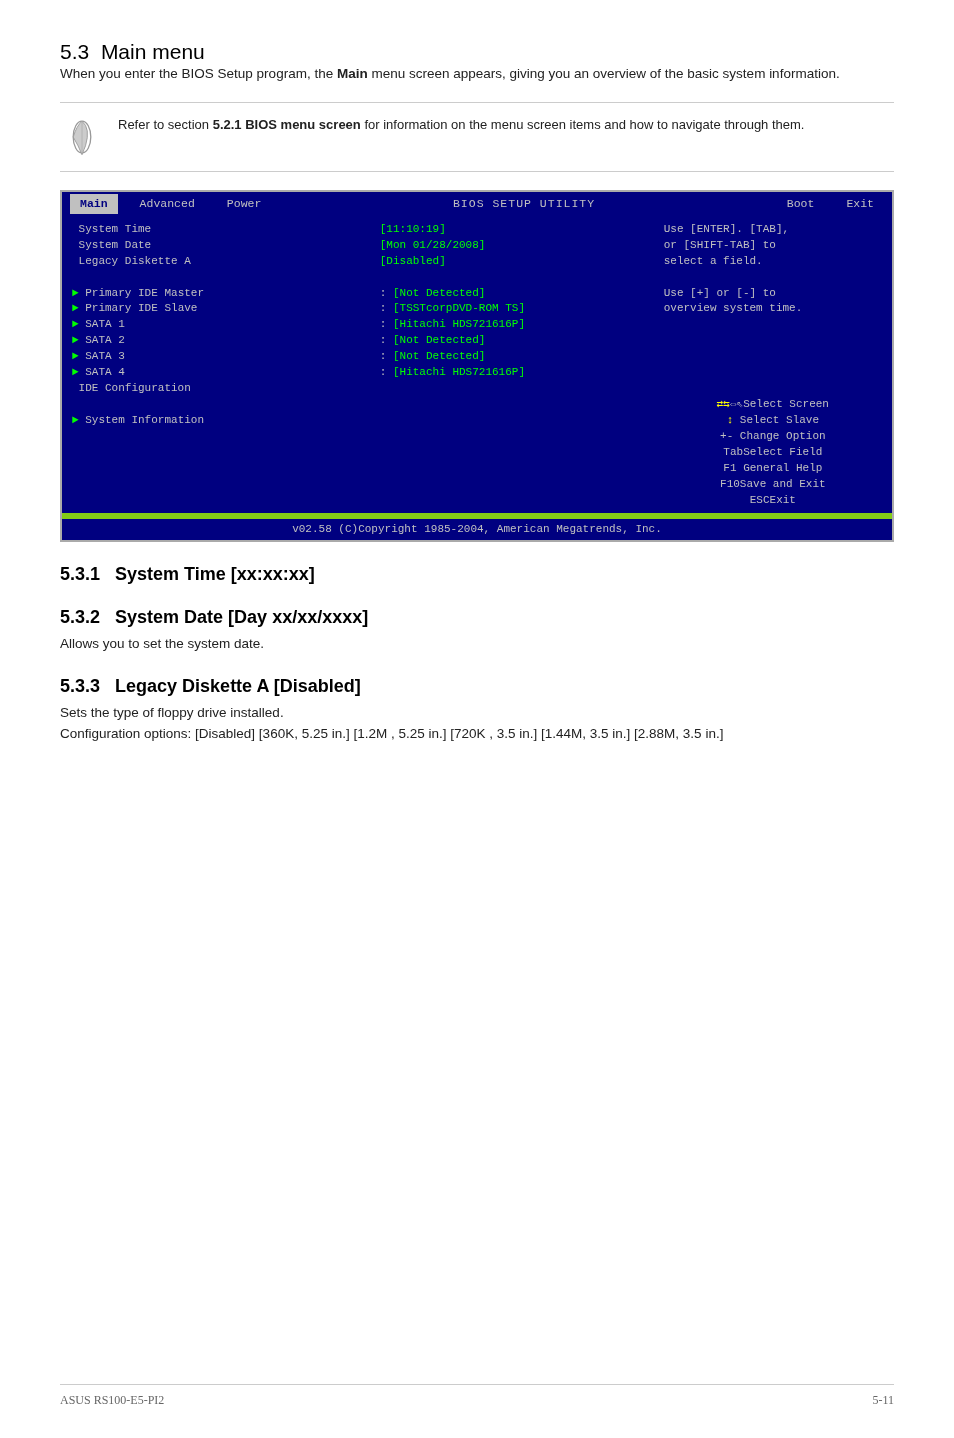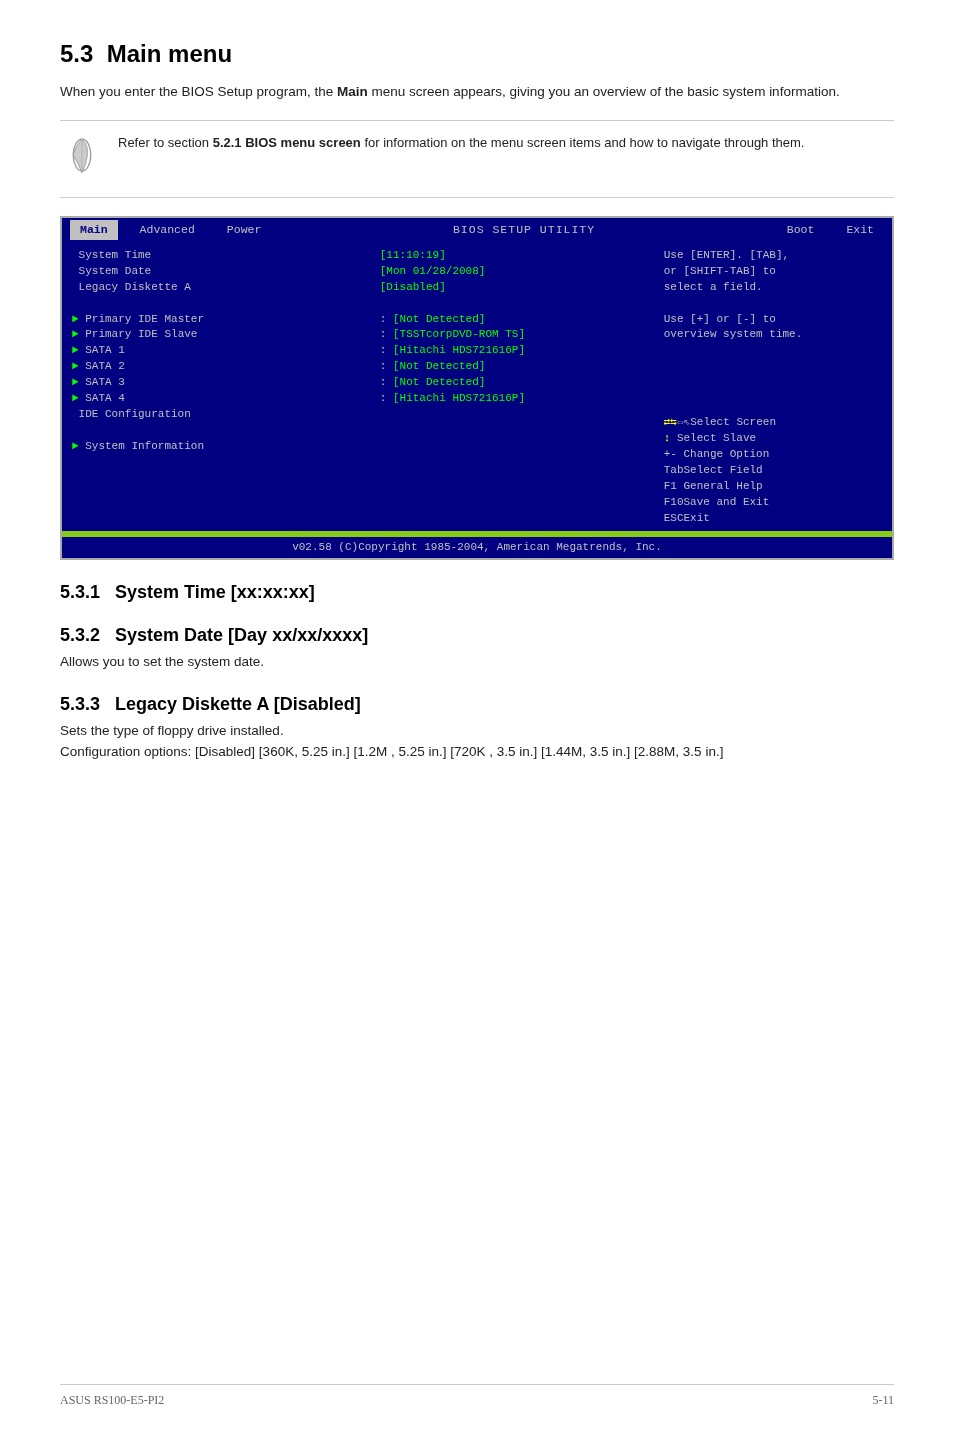--- a/index.html
+++ b/index.html
@@ -7,39 +7,38 @@
       font-family: Arial, Helvetica, sans-serif;
       font-size: 14px;
       background: #fff;
       color: #000;
       width: 954px;
       min-height: 1438px;
       padding: 40px 60px 40px 60px;
     }
 
     .section-title {
-      font-size: 24px;
-      font-weight: bold;
-      margin-bottom: 14px;
+      font-size: 21px;
+      font-weight: normal;
       color: #000;
     }
 
     .intro-text {
       font-size: 13.5px;
       line-height: 1.5;
       margin-bottom: 18px;
       color: #222;
     }
 
     .note-box {
       display: flex;
       align-items: flex-start;
       border-top: 1px solid #ccc;
       border-bottom: 1px solid #ccc;
-      padding: 12px 0 20px 0;
+      padding: 12px 0 12px 0;
       margin-bottom: 18px;
       gap: 14px;
     }
 
     .note-icon {
       width: 44px;
       min-width: 44px;
       display: flex;
       align-items: center;
       justify-content: center;
@@ -129,21 +128,22 @@
       background: #000080;
       color: #c0c0c0;
       text-align: center;
       font-family: 'Courier New', Courier, monospace;
       font-size: 11px;
       padding: 3px 0;
       border-top: 6px solid #84cc16;
     }
 
     .bios-right-section {
-      margin-top: 8px;
+      margin-top: 16px;
+      text-align: center;
     }
 
     
     .sub-section {
       margin-top: 22px;
       margin-bottom: 6px;
     }
 
     .sub-section-title {
       font-size: 18px;

